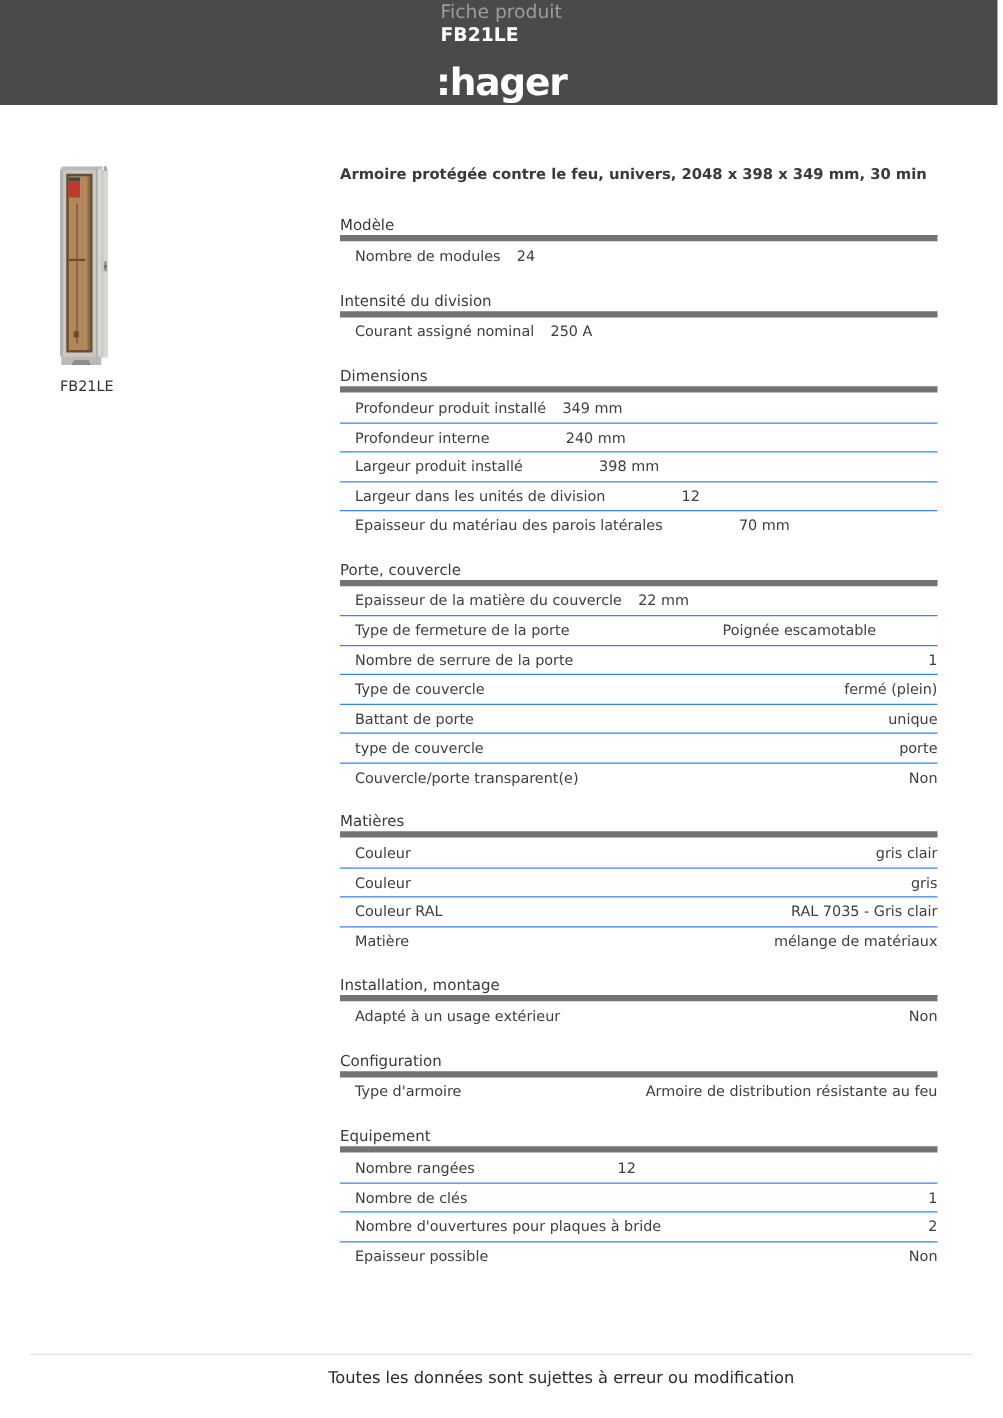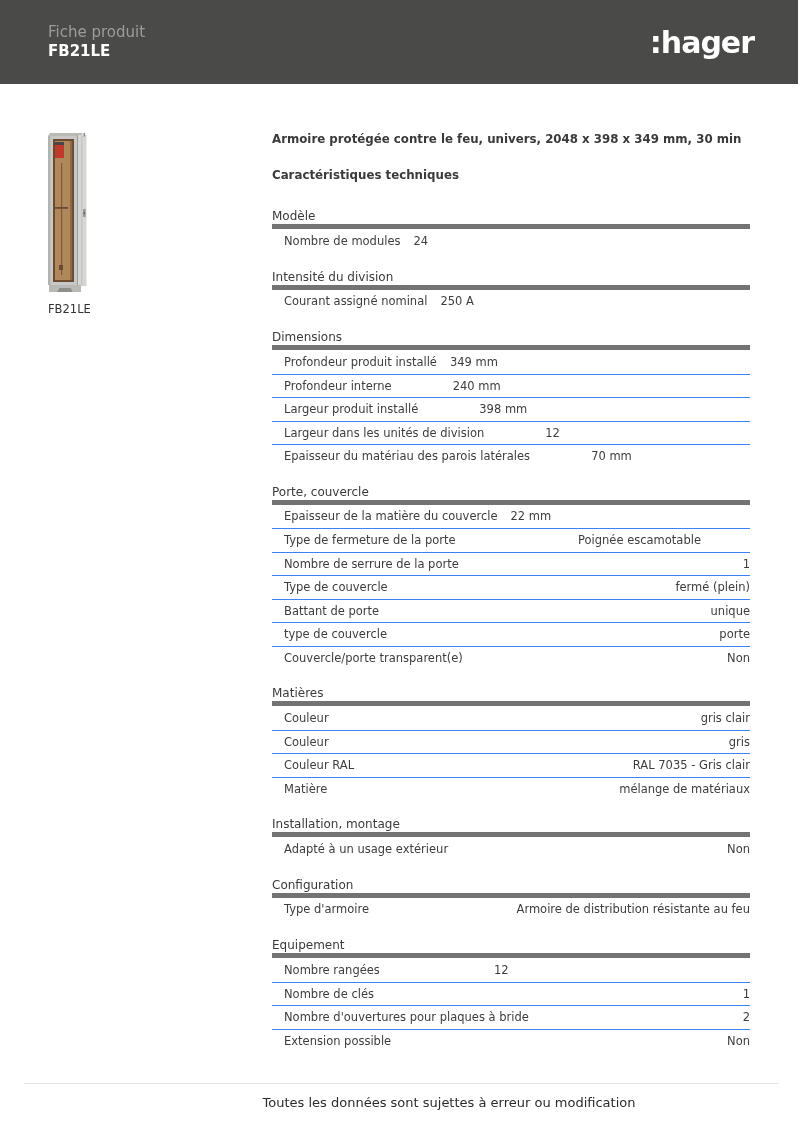--- a/index.html
+++ b/index.html
@@ -6,20 +6,21 @@
   html,body { background:#fff; }
   .page {
     position:relative; width:802px; height:1134px; background:#ffffff;
     font-family:"DejaVu Sans","Liberation Sans",sans-serif; color:#3d3d3d; overflow:hidden;
   }
   
   .header {
     position:absolute; top:0; left:0; width:798px; height:84px; background:#4a4a49;
     display:flex; align-items:center; justify-content:space-between;
     padding:0 44px 0 48px;
+    flex-direction:column;
   }
   .header .doc-type { font-size:15px; color:#9c9c9b; line-height:19px; }
   .header .product-code { font-size:15px; color:#ffffff; font-weight:bold; line-height:19px; }
   .logo { font-size:30px; font-weight:bold; color:#ffffff; letter-spacing:-1px; }
   
   .figure { position:absolute; left:48px; top:133px; width:60px; }
   .figure-caption { margin-top:6px; font-size:11.5px; color:#333; line-height:14px; }
   
   .col { position:absolute; left:272px; top:131px; width:478px; }
   .prod-title { font-size:11.8px; font-weight:bold; line-height:16px; color:#3a3a3a; }
@@ -83,21 +84,20 @@
       <rect x="35.6" y="79" width="1.4" height="2.4" fill="#5f5f5d"></rect>
 
       <polygon points="1,152 33,152 33,159 25,159 23,155 11,155 9,159 1,159" fill="#b9b9b6"></polygon>
       <polygon points="11,155 23,155 25,159 9,159" fill="#8e8e8b"></polygon>
     </svg>
     <div class="figure-caption">FB21LE</div>
   </div>
 
   <div class="col">
     <div class="prod-title">Armoire protégée contre le feu, univers, 2048 x 398 x 349 mm, 30 min</div>
-    <div class="subtitle">Caractéristiques techniques</div>
     <div class="sections">
         <div class="section">
           <h3>Modèle</h3>
           <div class="rows">
             <div class="row">
               <span class="label">Nombre de modules</span>
               <span class="value inline">24</span>
             </div>
           </div>
         </div>
@@ -216,21 +216,21 @@
             </div>
             <div class="row">
               <span class="label">Nombre de clés</span>
               <span class="value right">1</span>
             </div>
             <div class="row">
               <span class="label">Nombre d'ouvertures pour plaques à bride</span>
               <span class="value right">2</span>
             </div>
             <div class="row">
-              <span class="label">Extension possible</span>
+              <span class="label">Epaisseur possible</span>
               <span class="value right">Non</span>
             </div>
           </div>
         </div>
       </div>
   </div>
 
   <div class="footer-line"></div>
   <div class="footer-text">Toutes les données sont sujettes à erreur ou modification</div>
 

